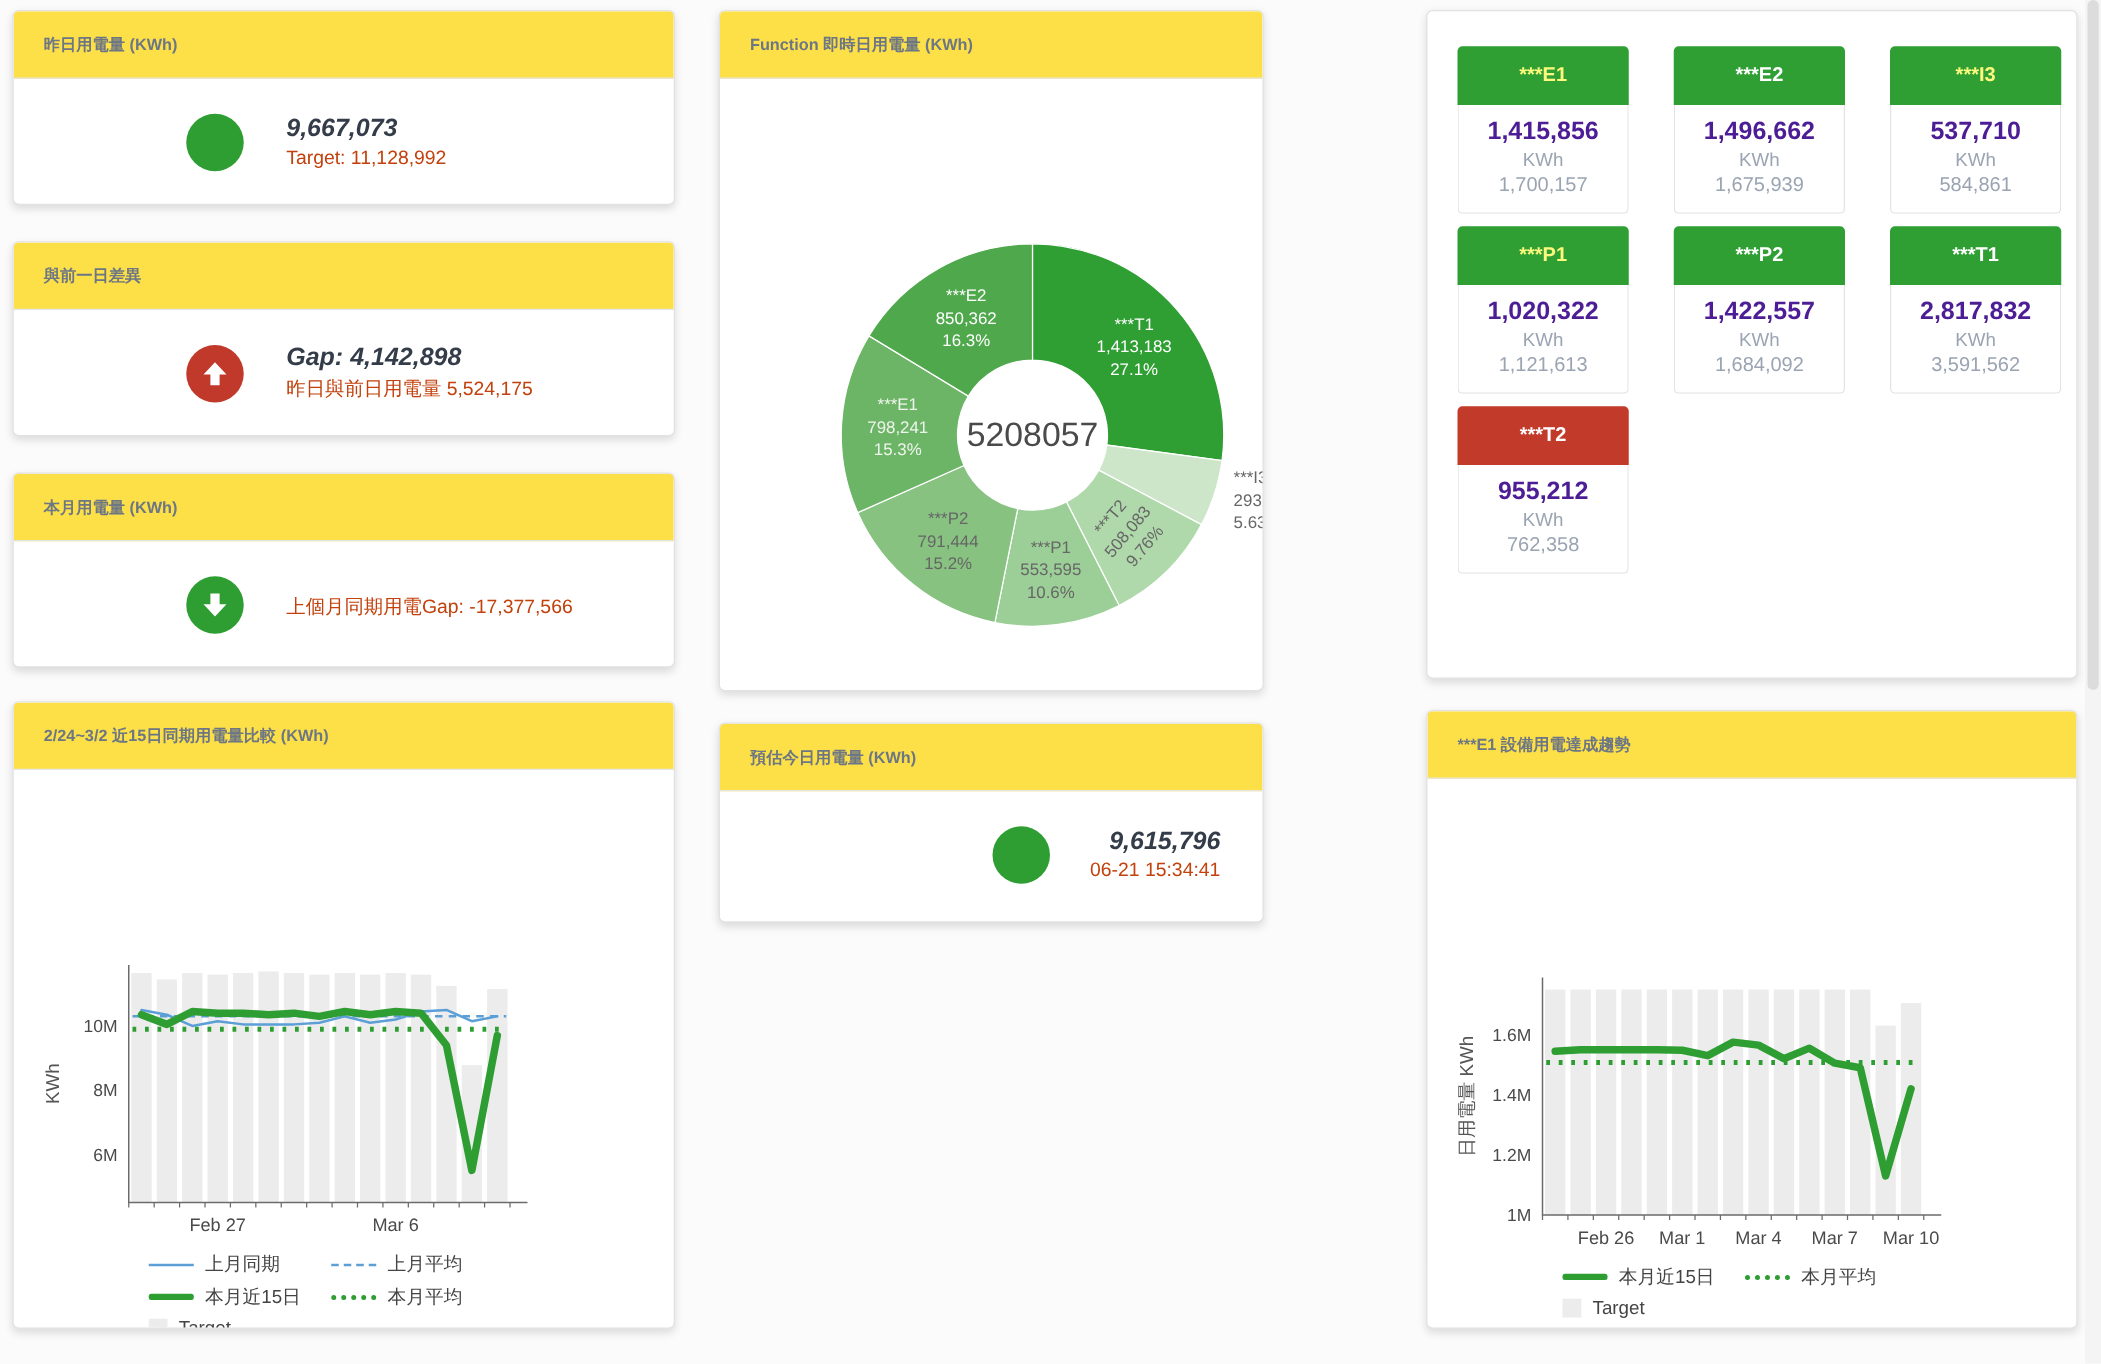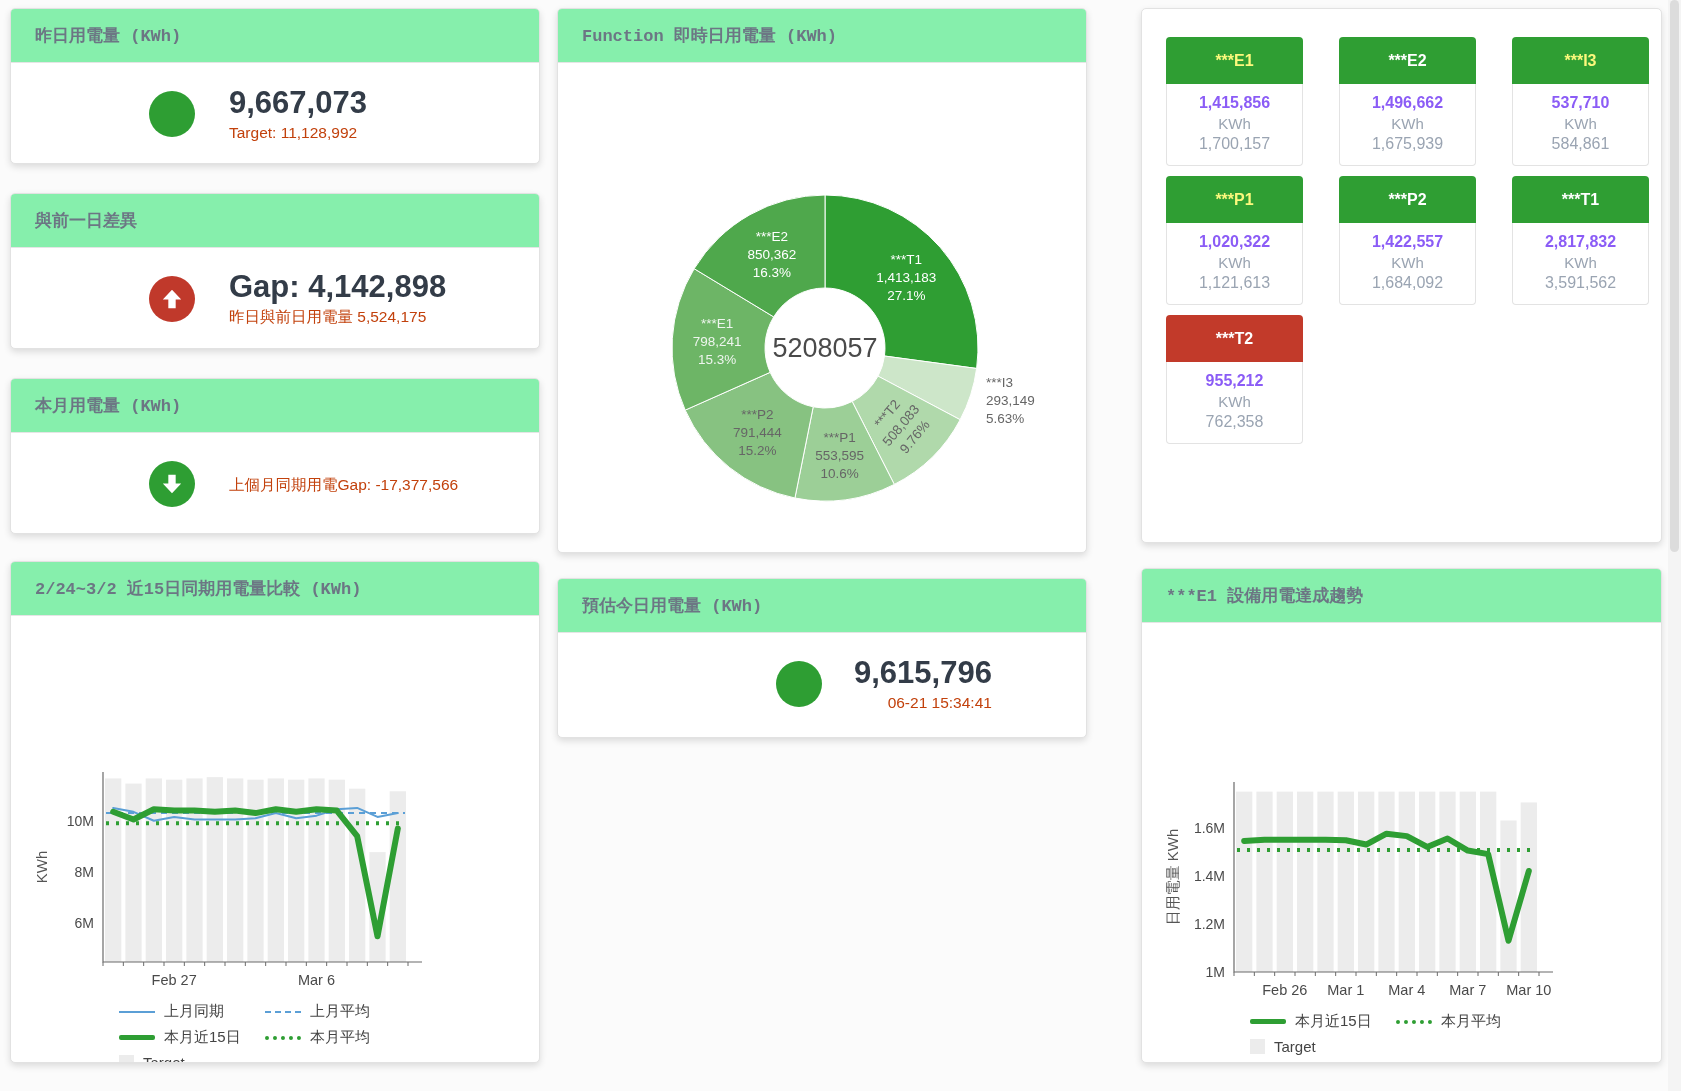--- a/index.html
+++ b/index.html
@@ -1,41 +1,41 @@
 <!DOCTYPE html>
 <html><head>
 <meta charset="utf-8">
 <style>
   * { margin:0; padding:0; box-sizing:border-box; }
   html,body { width:1681px; height:1091px; background:#fbfbfb; font-family:"Liberation Sans",sans-serif; color:#333; overflow:hidden; }
   .dashboard { position:relative; width:1681px; height:1091px; }
   .col { position:absolute; top:0; }
   .col1 { left:10px; width:530px; }
-  .col2 { left:557px; width:530px; }
+  .col2 { left:575px; width:436px; }
   .col3 { left:1141px; width:521px; }
   .card { background:#fff; border:1px solid #e2e2e2; border-radius:5px; box-shadow:0 3px 7px rgba(0,0,0,0.13); overflow:hidden; }
-  .card-header { background:#86efac; border-bottom:1px solid #e5e5e5; height:54px; display:flex; align-items:center; padding:0 24px; font-size:17px; font-weight:bold; color:#6c7684;font-family:Liberation Mono, monospace; }
+  .card-header { background:#fde047; border-bottom:1px solid #e5e5e5; height:54px; display:flex; align-items:center; padding:0 24px; font-size:13px; font-weight:bold; color:#6c7684; }
   
   .stat-body { display:flex; align-items:center; height:101px; }
   .c1pad { padding-left:138px; }
   .c2pad { padding-left:218px; }
   .circle { width:46px; height:46px; border-radius:50%; display:flex; align-items:center; justify-content:center; flex:0 0 auto; }
   .circle.green { background:#2e9e33; }
   .circle.red { background:#c0392b; }
   .circle svg { width:26px; height:26px; }
   .stat-text { margin-left:34px; }
   .stat-text.right { text-align:right; }
-  .stat-value { font-size:31px; font-weight:bold; color:#333c48; line-height:1.15; }
+  .stat-value { font-size:20px; font-weight:bold; color:#333c48; line-height:1.15;font-style:italic; }
   .stat-sub { font-size:15.5px; color:#c2410c; margin-top:3px; }
   
   .lamp-grid { display:grid; grid-template-columns:repeat(3,137px); column-gap:36px; row-gap:10px; padding:28px 0 0 24px; }
   .lamp-tile { width:137px; }
   .lamp-head { height:47px; border-radius:4px 4px 0 0; display:flex; align-items:center; justify-content:center; font-size:16px; font-weight:bold; }
   .lamp-body { border:1px solid #e3e3e3; border-top:none; border-radius:0 0 4px 4px; text-align:center; padding:10px 4px 12px; background:#fff; }
-  .lamp-value { font-size:16px; font-weight:bold; color:#8b5cf6; }
+  .lamp-value { font-size:20px; font-weight:bold; color:#4c1d95; }
   .lamp-unit { font-size:15px; color:#9aa4b2; margin-top:3px; }
   .lamp-target { font-size:16px; color:#9aa4b2; margin-top:3px; }
   
   .chart-wrap { padding-left:20px; }
   .legend { margin:10px 0 0 88px; }
   .legend-row { display:flex; gap:18px; margin-bottom:7px; }
   .lg-item { display:flex; align-items:center; gap:9px; min-width:128px; cursor:pointer; }
   .lg-label { font-size:15px; color:#444; }
   .sw { display:inline-block; }
   .sw-box { width:15px; height:15px; }

